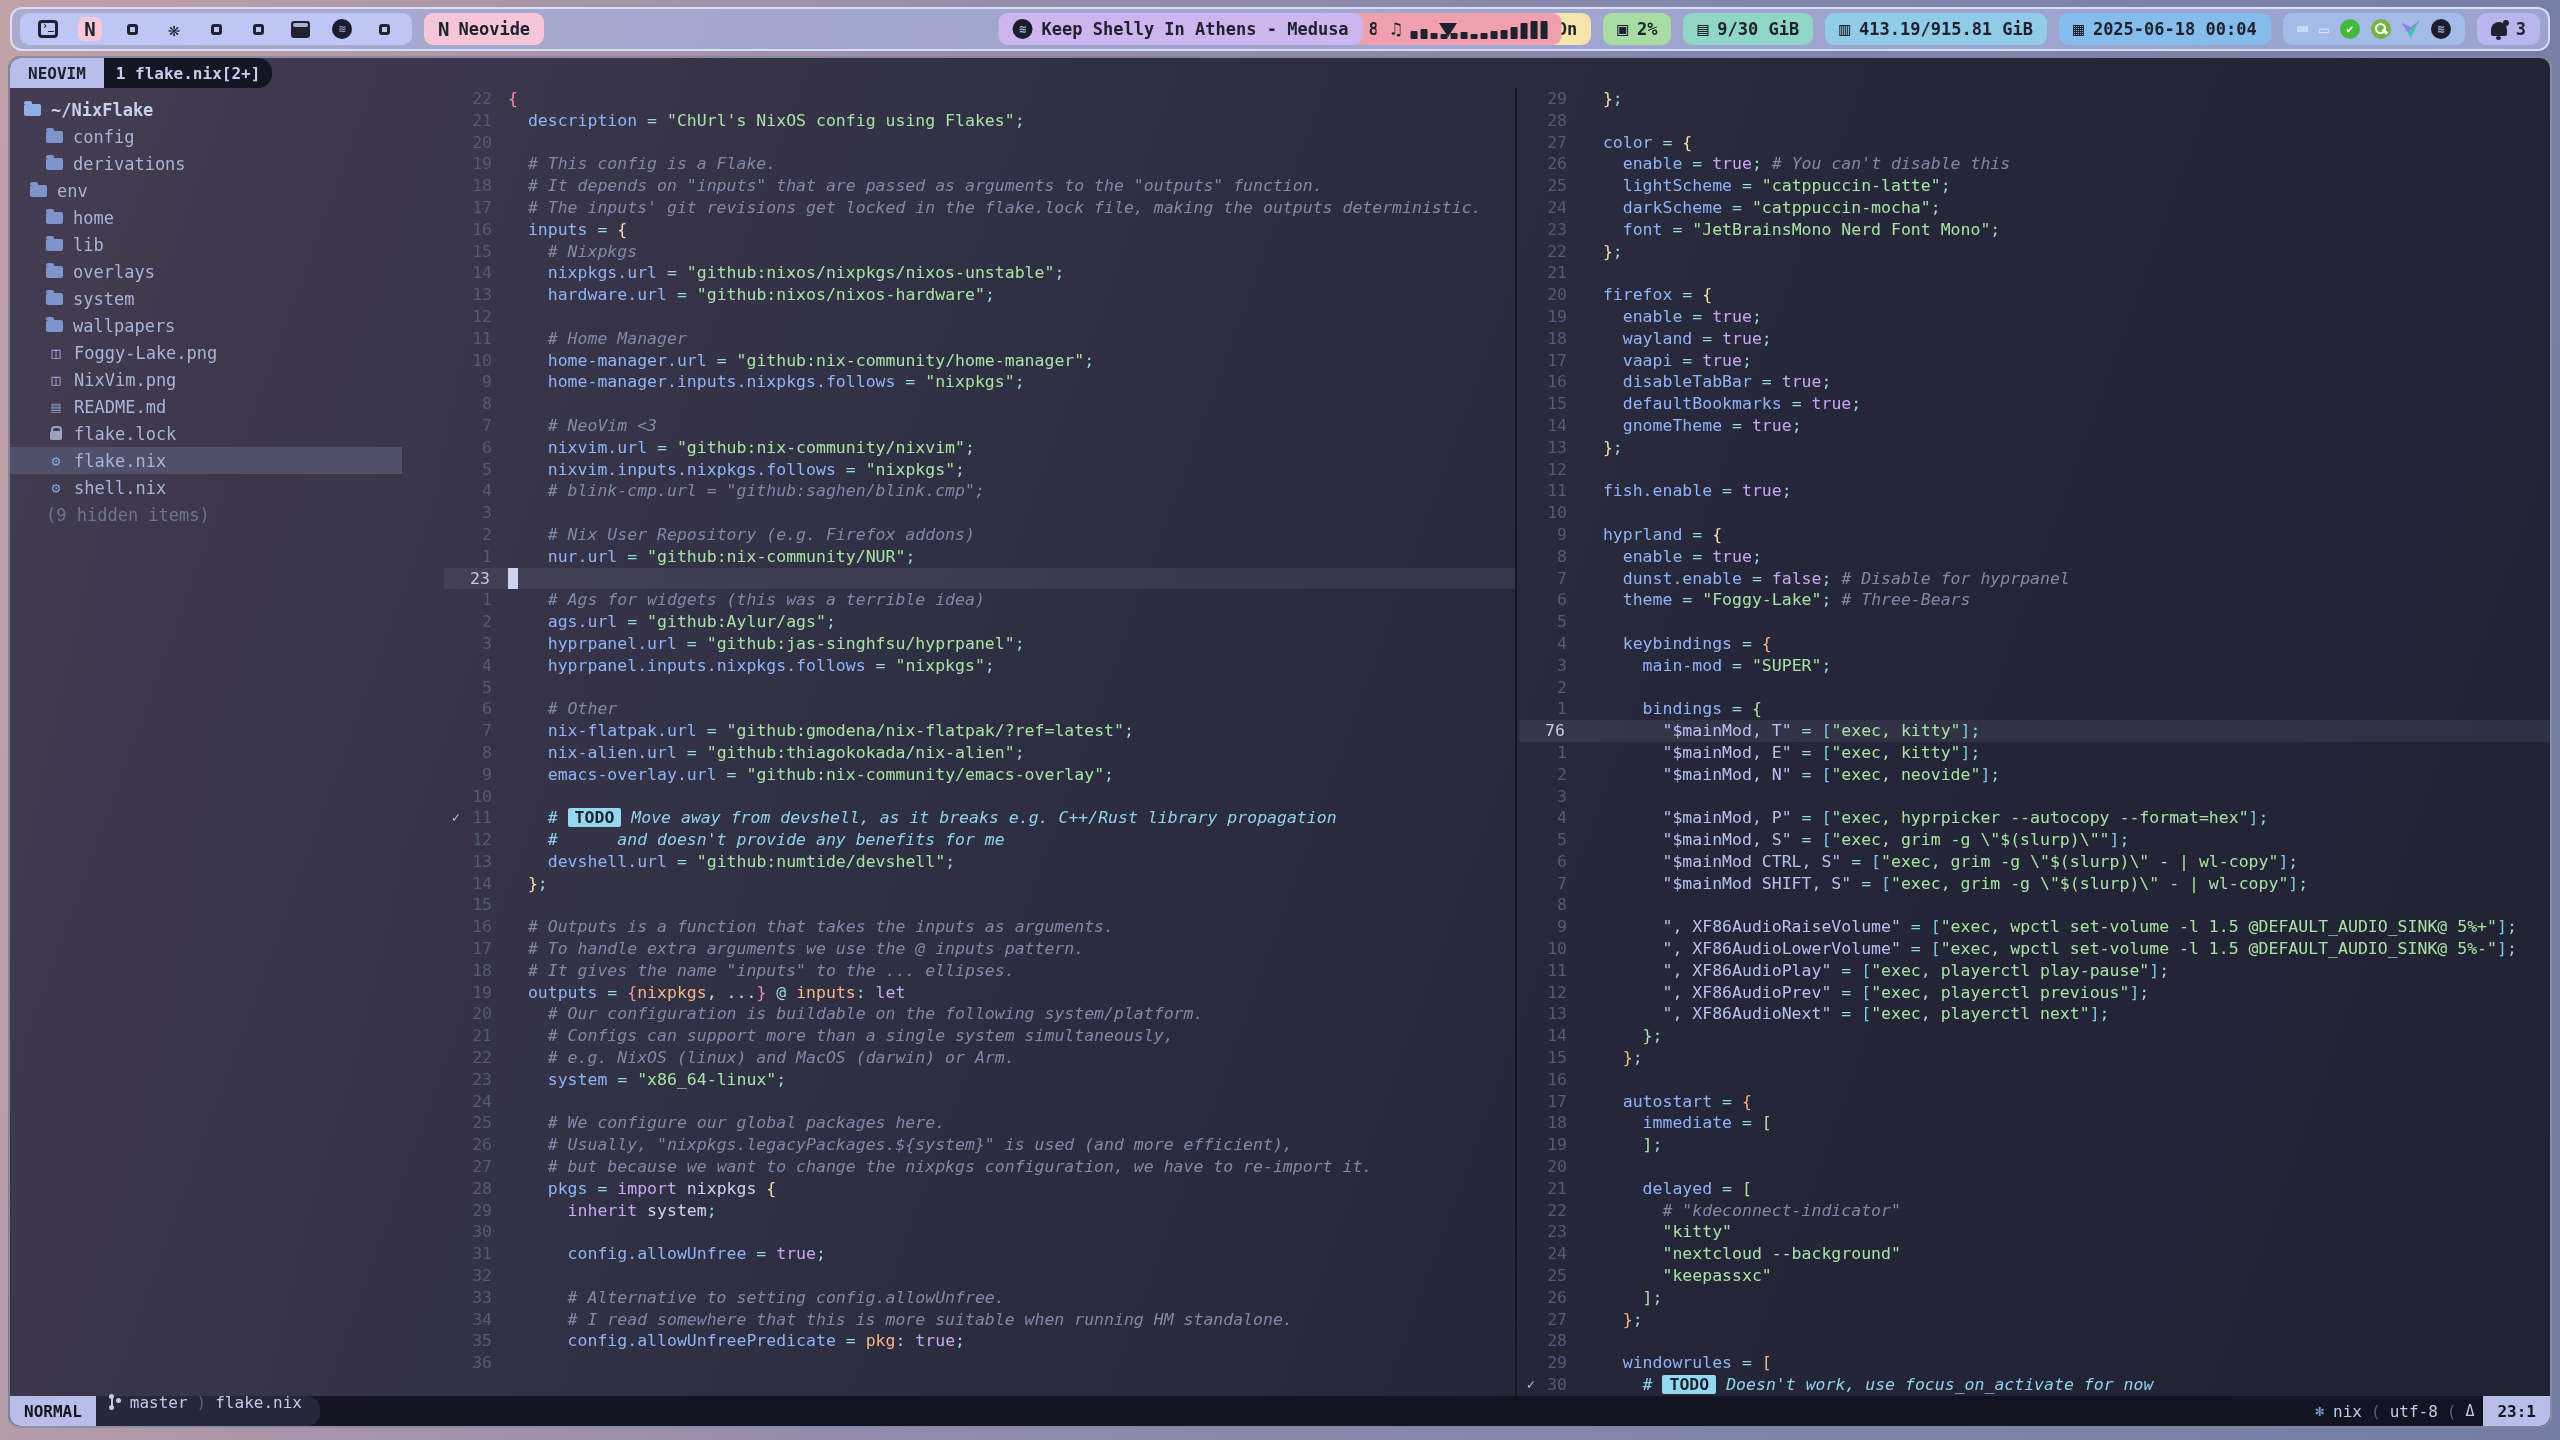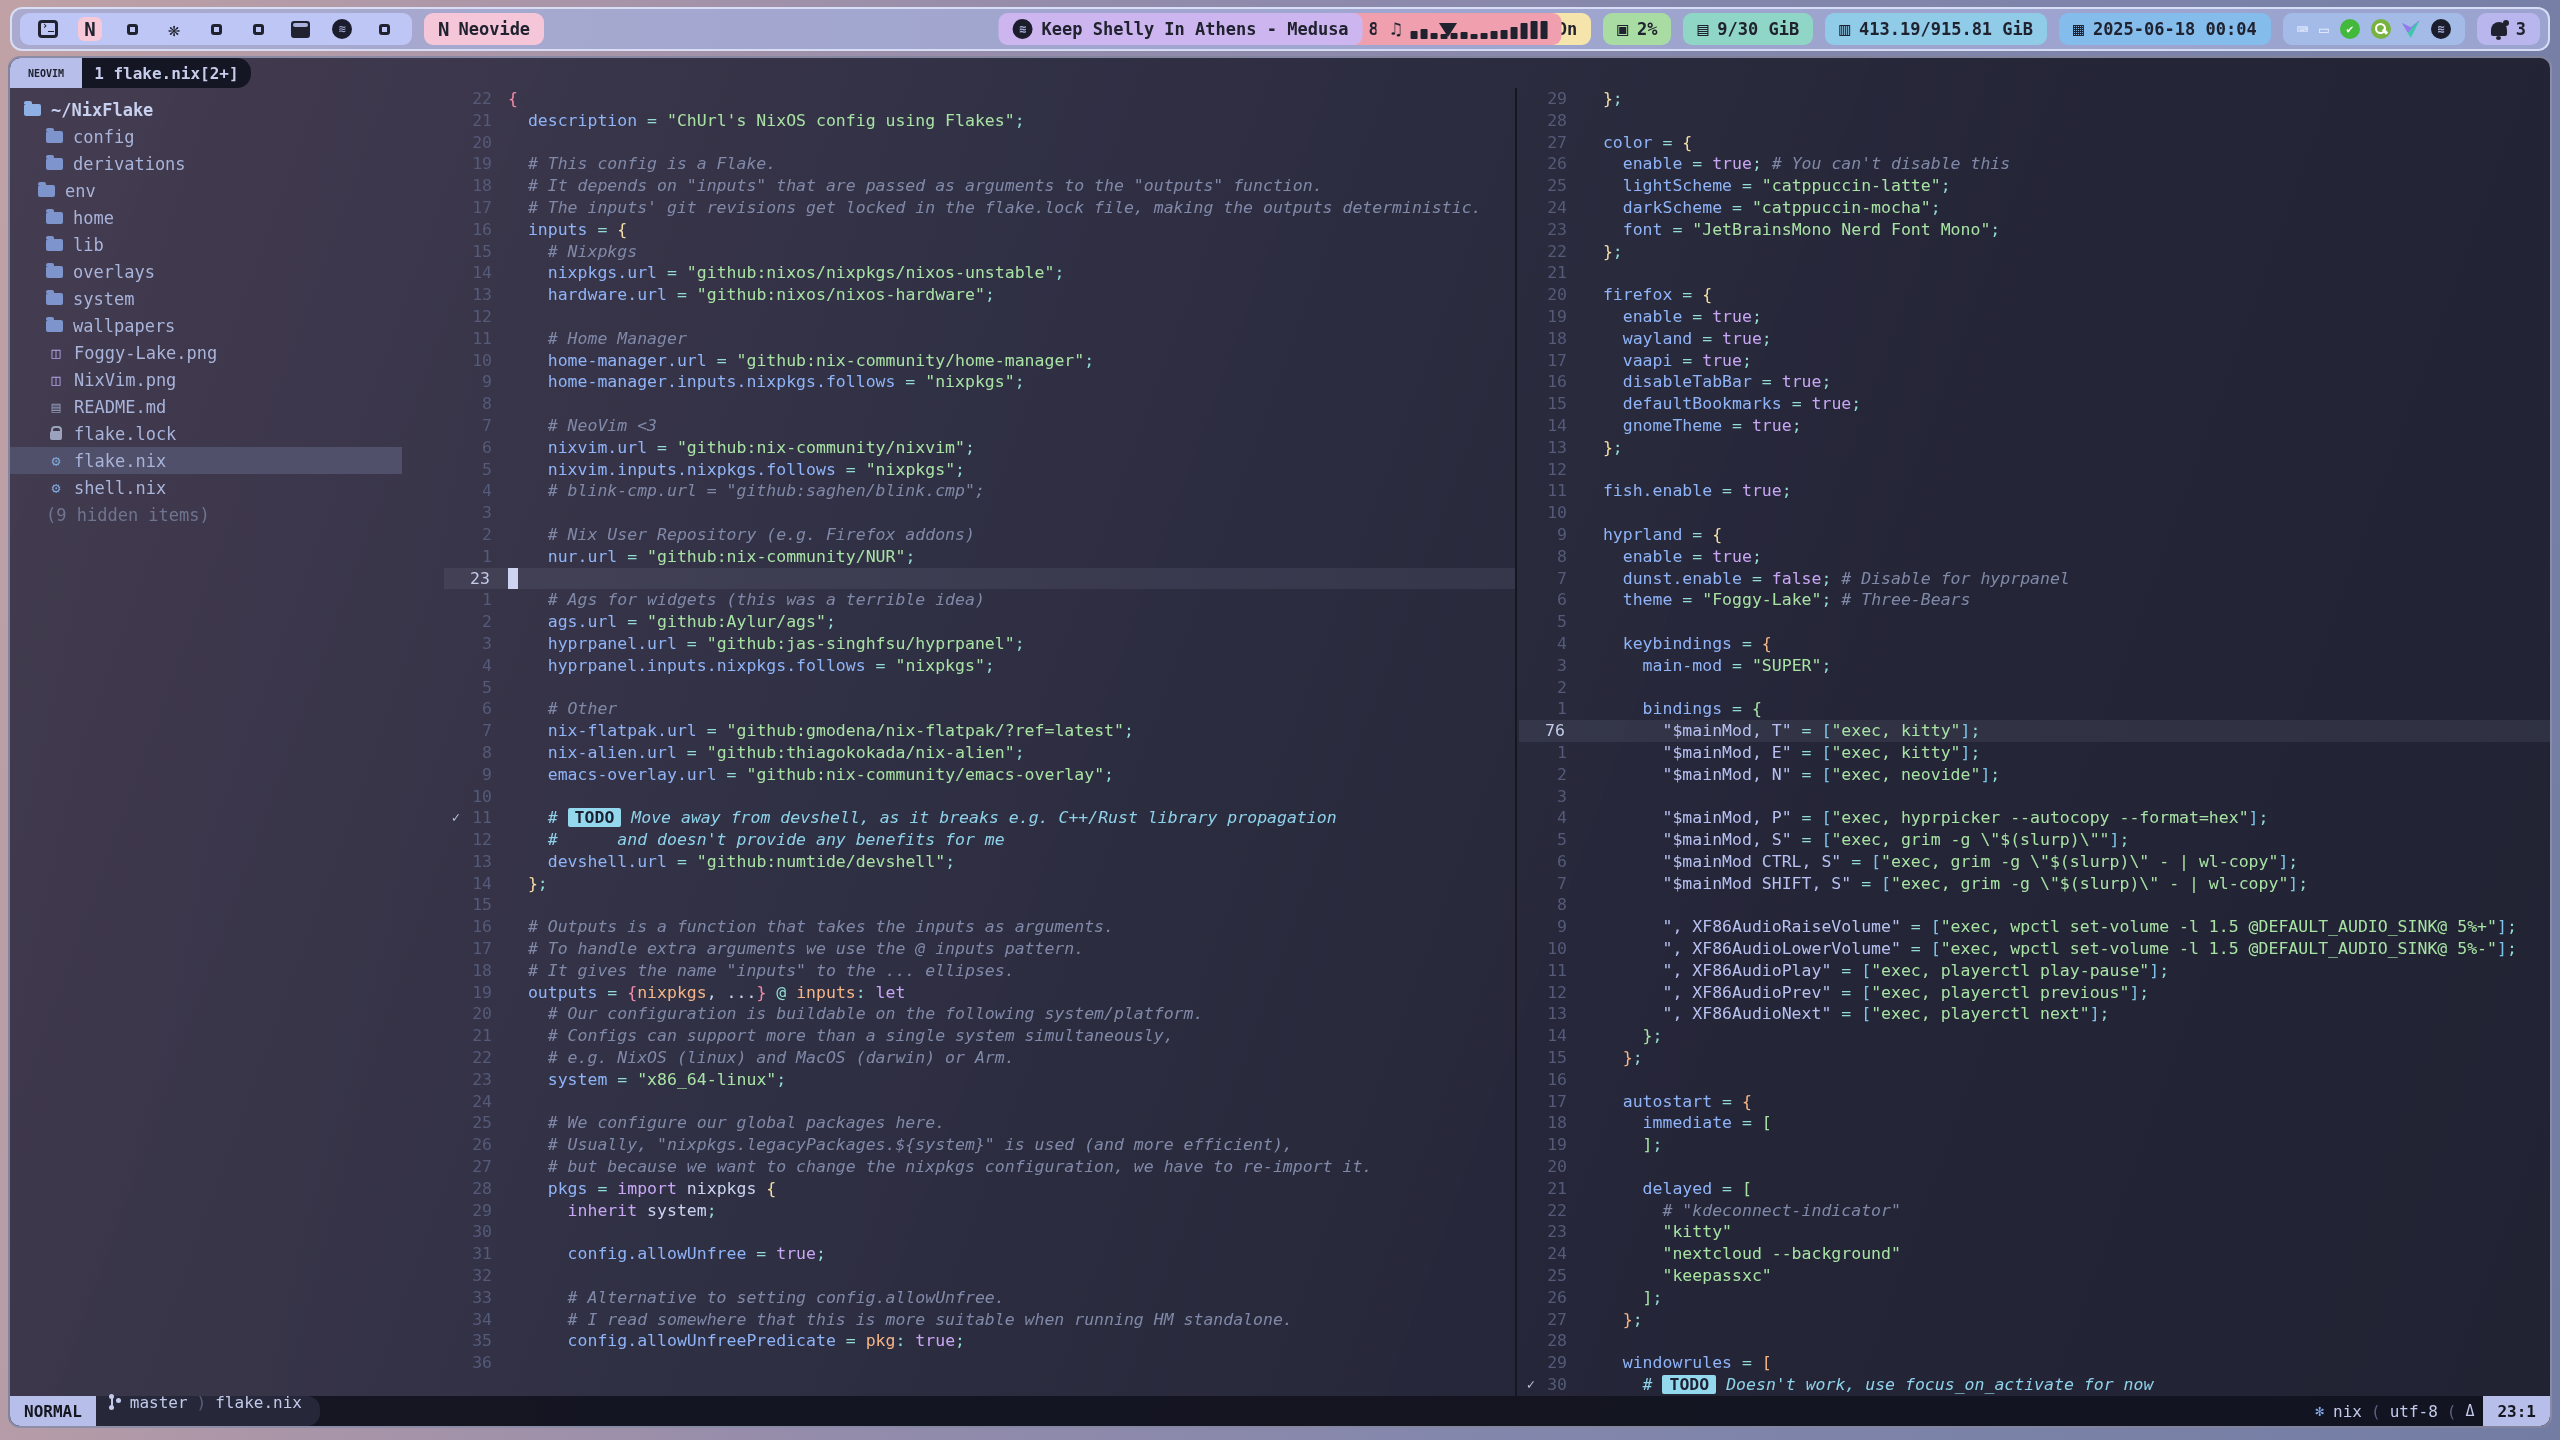--- a/index.html
+++ b/index.html
@@ -53,21 +53,21 @@
   .cava { display:flex; align-items:flex-end; gap:3px; height:20px; }
   .cava i { display:block; width:7px; background:#20222f; border-radius:1px; }
   .kbd-ic { color:#eef2ff; font-size:19px; }
   .scr-ic { color:#dfe6fb; font-size:16px; font-weight:bold; }
   
   .win { position:absolute; left:8px; top:56px; width:2544px; height:1372px;
     border:2px solid rgba(205,210,240,.55); border-radius:12px;
     background:linear-gradient(110deg, rgba(62,55,76,.95), rgba(44,44,64,.96) 35%, rgba(33,34,51,.97) 70%, rgba(30,32,48,.97));
     display:flex; flex-direction:column; overflow:hidden; }
   .tabline { height:30px; display:flex; align-items:stretch; flex:0 0 auto; }
-  .tab-neovim { background:#b6bee9; color:#20212f; font-weight:bold; font-size:10px;
+  .tab-neovim { background:#b6bee9; color:#20212f; font-weight:bold; font-size:16px;
     display:flex; align-items:center; padding:0 18px; border-radius:10px 0 0 0; }
   .tab-file { background:#151624; color:#c7cdea; font-weight:bold; font-size:16px;
     display:flex; align-items:center; padding:0 12px; border-radius:0 14px 14px 0; }
   .main { flex:1; display:flex; min-height:0;gap:40px; }
   
   .sidebar { width:392px; flex:0 0 auto; padding-top:8px; font-size:17px; color:#a9b4da; }
   .trow { display:flex; align-items:center; height:27px; cursor:default; }
   .trow.selected { background:#50506a; }
   .trow .lbl { white-space:pre; }
   .trow.root .lbl { color:#c7d0ee; font-weight:bold; }
@@ -243,21 +243,21 @@
           <span class="lbl">~/NixFlake</span>
         </div>
         <div class="trow" style="padding-left: 36px;">
           <span class="fold"></span>
           <span class="lbl">config</span>
         </div>
         <div class="trow" style="padding-left: 36px;">
           <span class="fold"></span>
           <span class="lbl">derivations</span>
         </div>
-        <div class="trow" style="padding-left: 28px;">
+        <div class="trow" style="padding-left: 20px;">
           <span class="fold"></span>
           <span class="lbl">env</span>
         </div>
         <div class="trow" style="padding-left: 36px;">
           <span class="fold"></span>
           <span class="lbl">home</span>
         </div>
         <div class="trow" style="padding-left: 36px;">
           <span class="fold"></span>
           <span class="lbl">lib</span>

